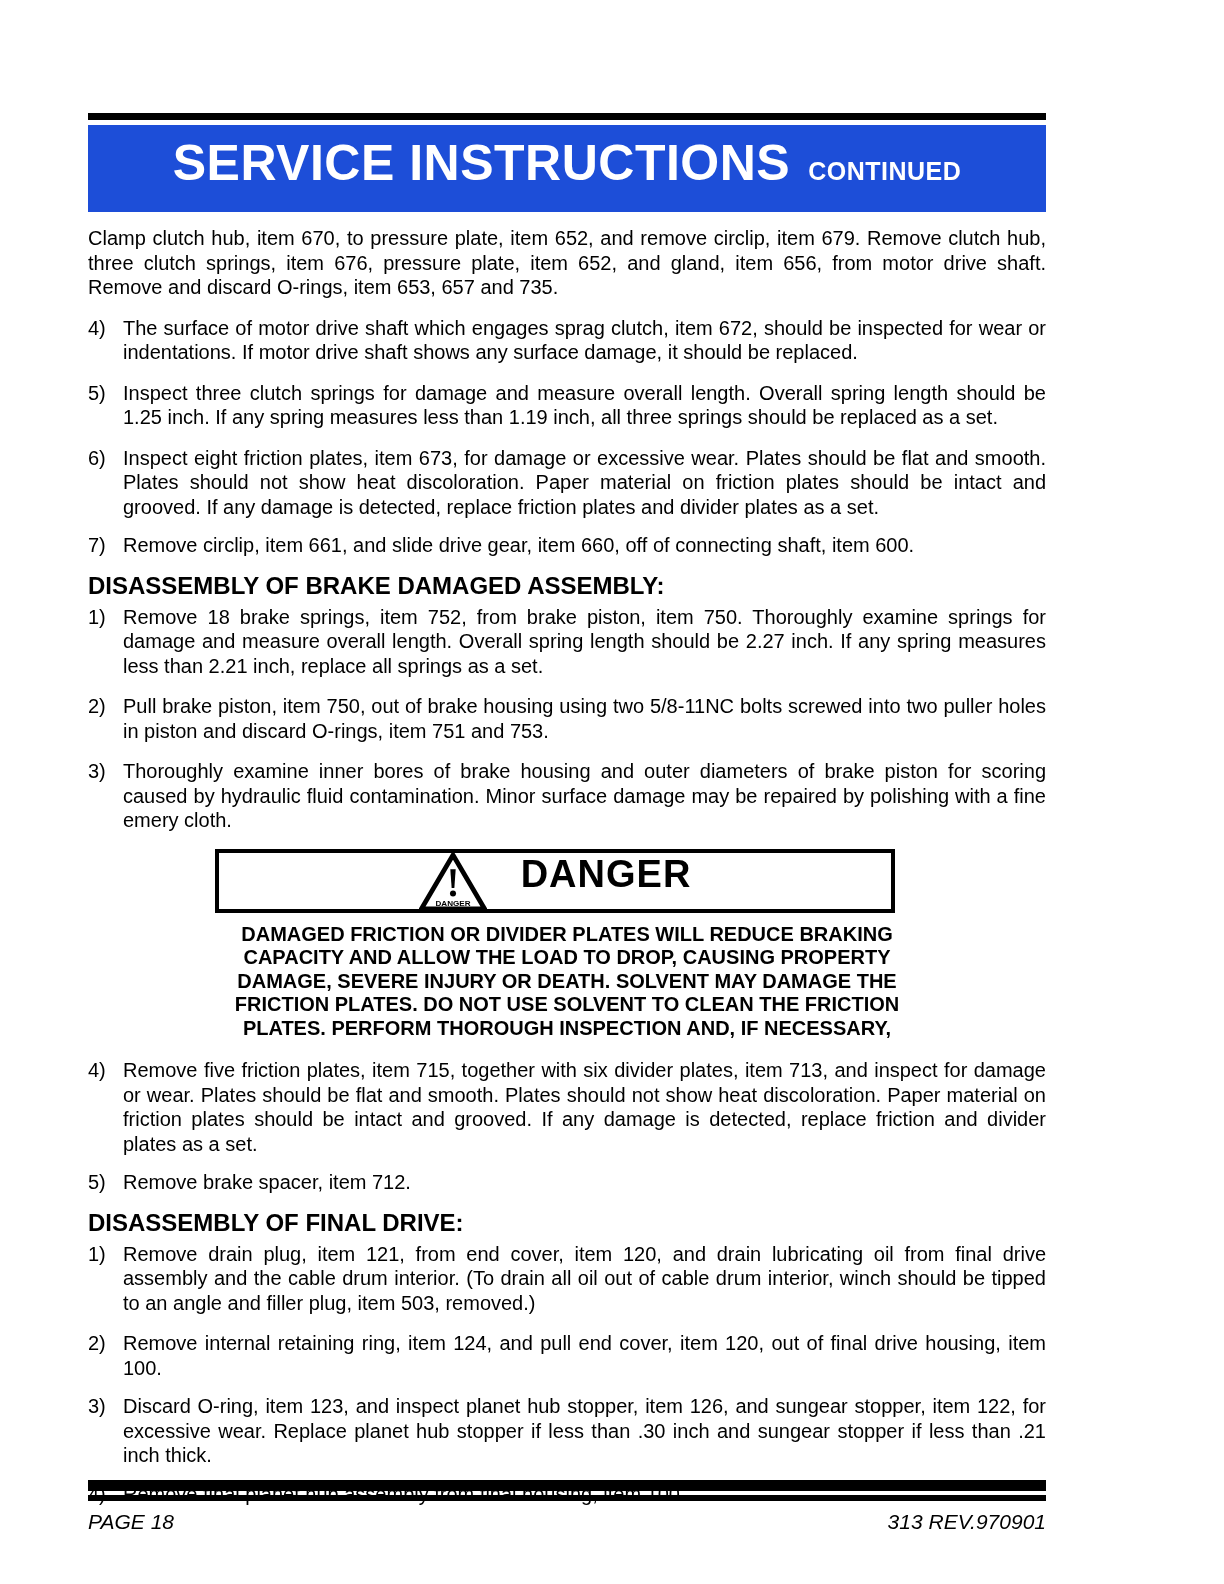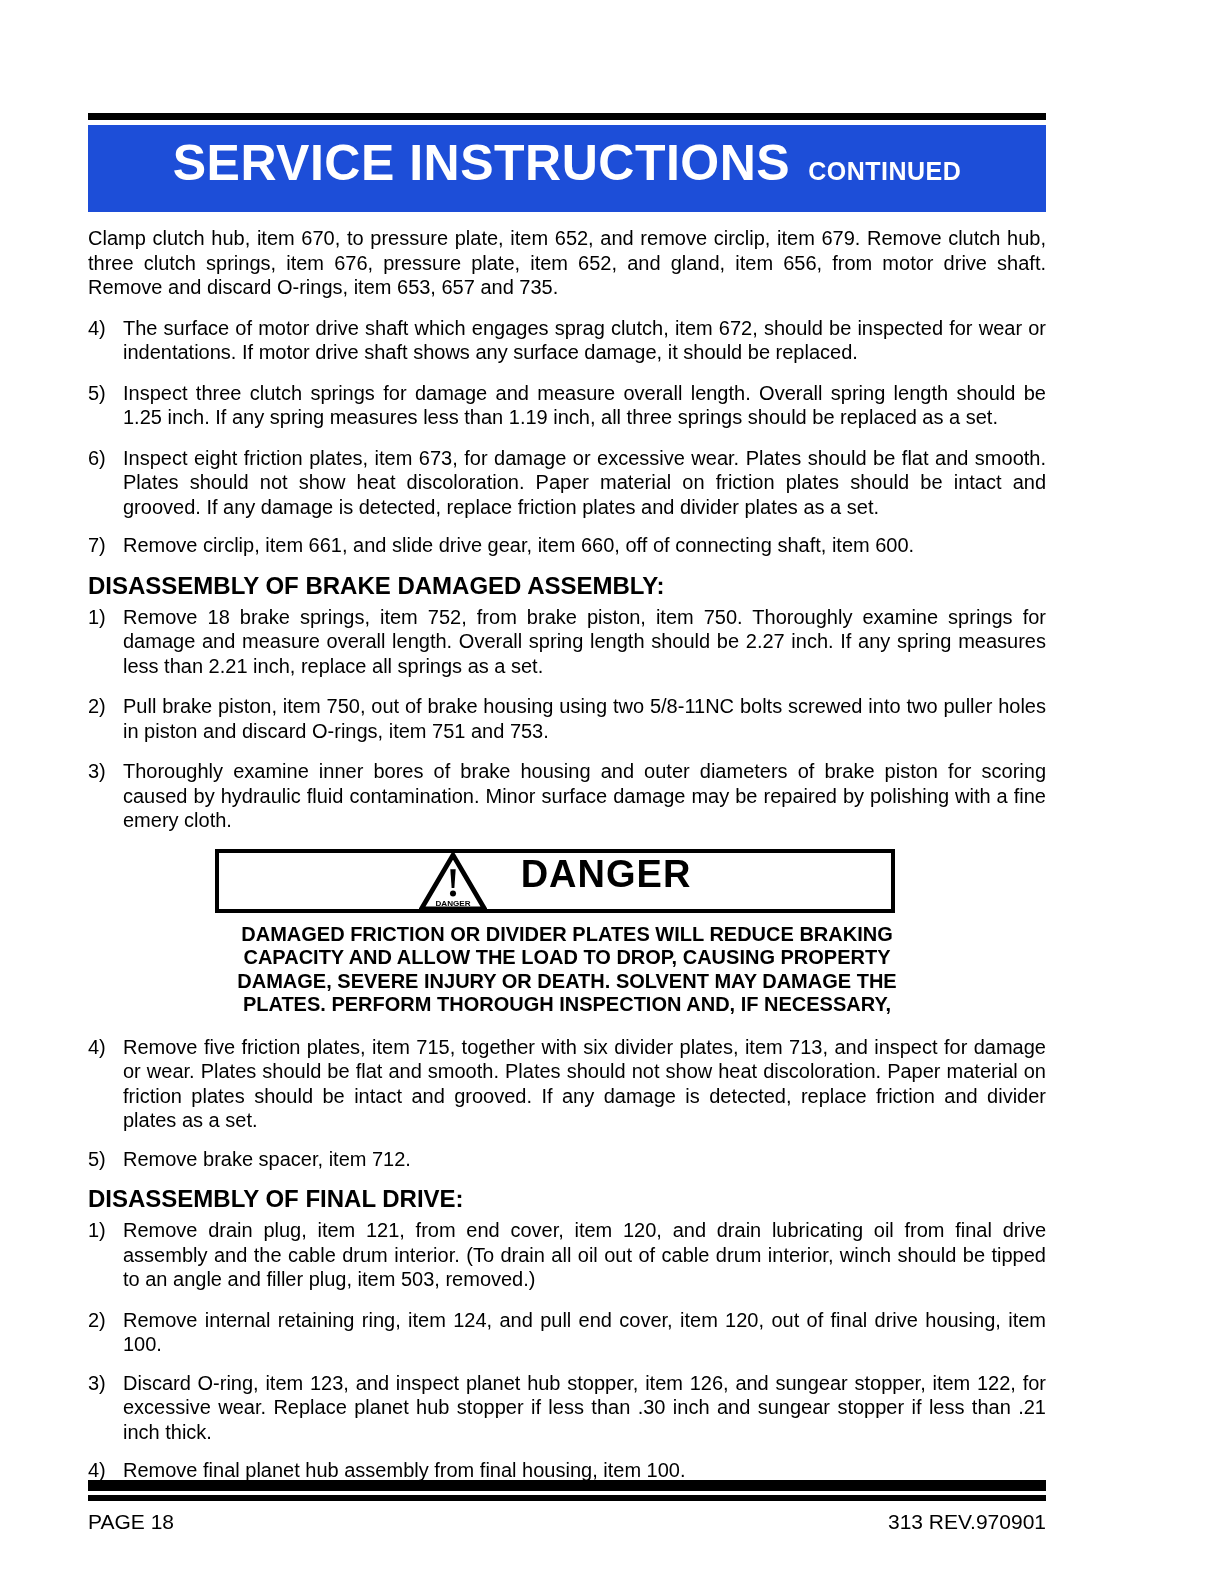--- a/index.html
+++ b/index.html
@@ -92,20 +92,21 @@
     text-align: center;
     font-weight: bold;
     font-size: 20px;
     line-height: 23.5px;
   }
   .footer {
     position: absolute;
     left: 88px;
     top: 1480px;
     width: 958px;
+    font-style: italic;
   }
   .footer-bar-thick { height: 11px; background: #000; }
   .footer-bar-thin { margin-top: 4px; height: 6px; background: #000; }
   .footer-row {
     margin-top: 9px;
     display: flex;
     justify-content: space-between;
     font-size: 21px;
   }
   .tri-icon { display: block; }
@@ -165,20 +166,21 @@
         <circle cx="50" cy="60" r="4.5" fill="#000000"></circle>
         <text x="50" y="79" text-anchor="middle" font-size="12" font-weight="bold" font-family="Liberation Sans, sans-serif" fill="#000000">DANGER</text>
       </svg>
       <span class="danger-title">DANGER</span>
     </div>
 
     <div class="danger-text">
       <div>DAMAGED FRICTION OR DIVIDER PLATES WILL REDUCE BRAKING</div>
       <div>CAPACITY AND ALLOW THE LOAD TO DROP, CAUSING PROPERTY</div>
       <div>DAMAGE, SEVERE INJURY OR DEATH.  SOLVENT MAY DAMAGE THE</div>
+      <div>FRICTION PLATES.  DO NOT USE SOLVENT TO CLEAN THE FRICTION</div>
       <div>PLATES.  PERFORM THOROUGH INSPECTION AND, IF NECESSARY,</div>
     </div>
 
     <div class="item body-text" style="margin-top:18px;">
       <span class="num">4)</span>
       <span class="txt">Remove five friction plates, item 715, together with six divider plates, item 713, and inspect for damage or wear. Plates should be flat and smooth. Plates should not show heat discoloration. Paper material on friction plates should be intact and grooved. If any damage is detected, replace friction and divider plates as a set.</span>
     </div>
     <div class="item tight body-text">
       <span class="num">5)</span>
       <span class="txt">Remove brake spacer, item 712.</span>

